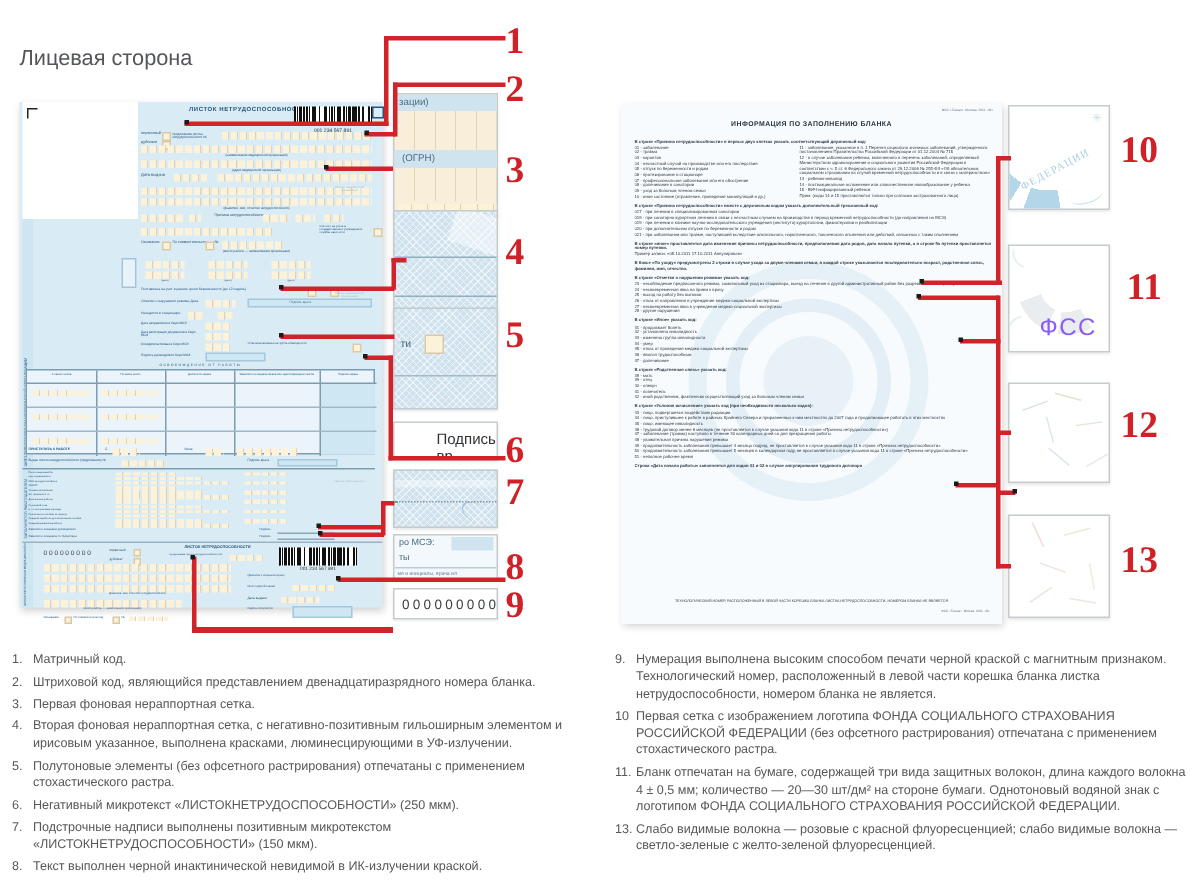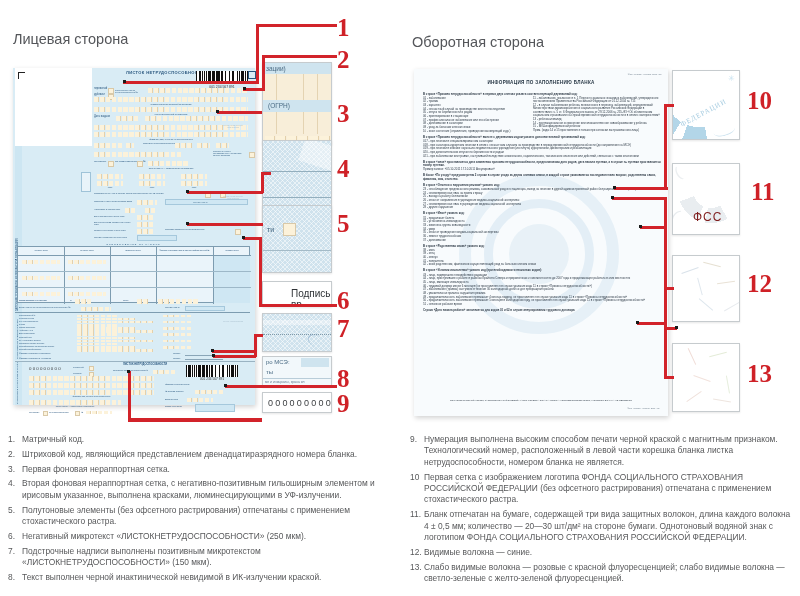--- a/index.html
+++ b/index.html
@@ -27,21 +27,20 @@
   .seal{position:absolute;color:#a9bfcd;font-size:2px;line-height:1.2;text-align:center;}
   .band{position:absolute;background:#cde6f2;overflow:hidden;}
   .vtext{position:absolute;transform:rotate(-90deg);transform-origin:left top;white-space:nowrap;color:#27557d;}
 </style>
 </head>
 <body>
 
 <div id="stage">
 
   <div class="heading" style="left:13px;top:31px;">Лицевая сторона</div>
-  <div class="heading" style="left:412px;top:34px;">Оборотная сторона</div>
 
   <div id="front-form" class="sheet">
       <div class="abs" style="left: 2px; top: 0px; width: 77px; height: 78px; background: rgb(255, 255, 255);"></div>
       <div class="abs" style="left: 5px; top: 4px; width: 7px; height: 1px; background: rgb(34, 34, 34);"></div>
       <div class="abs" style="left: 5px; top: 4px; width: 1px; height: 7px; background: rgb(34, 34, 34);"></div>
       <div class="band" style="left: 2px; top: 78px; width: 7px; height: 167px;">
         <div class="vtext" style="left: 1px; top: 165px; font-size: 2.6px;">ЗАПОЛНЯЕТСЯ ВРАЧОМ МЕДИЦИНСКОЙ ОРГАНИЗАЦИИ</div>
       </div>
       <div class="band" style="left: 2px; top: 245px; width: 7px; height: 47px;">
         <div class="vtext" style="left: 1px; top: 46px; font-size: 2.4px;">ЗАПОЛНЯЕТСЯ РАБОТОДАТЕЛЕМ</div>
@@ -349,21 +348,21 @@
     <div class="abs" style="left:-30px;top:-34px;width:112px;height:112px;border-radius:50%;background:conic-gradient(from 170deg,#b3d6e8 0 30deg,rgba(0,0,0,0) 30deg 42deg,#b3d6e8 42deg 78deg,rgba(0,0,0,0) 78deg 90deg,#b3d6e8 90deg 120deg,rgba(0,0,0,0) 120deg 360deg);-webkit-mask:radial-gradient(circle at 50% 50%,transparent 0 34px,#000 34px 55px,transparent 55px);mask:radial-gradient(circle at 50% 50%,transparent 0 34px,#000 34px 55px,transparent 55px);"></div>
     <span class="abs" style="left:5px;top:38px;font-size:7px;font-family:'Liberation Serif',serif;color:#a8cde1;letter-spacing:1px;transform:rotate(-28deg);">ФЕДЕРАЦИИ</span>
     <span class="abs" style="left:55px;top:3px;font-size:8px;color:#c9e2f0;">✳</span>
     <div class="abs" style="left:40px;top:54px;width:22px;height:10px;border-bottom:1.5px solid #cfe4f0;border-radius:50%;transform:rotate(-15deg);"></div>
   </div>
 
   <div class="dbox" id="box11" style="left:672px;top:163px;width:68px;height:72px;">
     <div class="abs" style="left:-7px;top:-19px;width:90px;height:90px;border-radius:50%;background:conic-gradient(from 150deg,#e9edf0 0 40deg,rgba(0,0,0,0) 40deg 55deg,#e9edf0 55deg 100deg,rgba(0,0,0,0) 100deg 360deg);-webkit-mask:radial-gradient(circle at 50% 50%,transparent 0 18px,#000 18px 33px,transparent 33px);mask:radial-gradient(circle at 50% 50%,transparent 0 18px,#000 18px 33px,transparent 33px);"></div>
     <span class="abs" style="left:2px;top:0px;font-size:15px;color:#eceff1;transform:rotate(-30deg);">(</span>
     <span class="abs" style="left:1px;top:42px;font-size:14px;color:#e8ecef;transform:rotate(40deg);">(</span>
-    <span class="abs" style="left:20px;top:46px;font-size:12px;color:#7f1d1d;letter-spacing:1px;">ФСС</span>
+    <span class="abs" style="left:20px;top:46px;font-size:16px;color:#8b5cf6;letter-spacing:1px;">ФСС</span>
   </div>
 
   <div class="dbox" id="box12" style="left:672px;top:255px;width:68px;height:67px;">
       <div class="abs" style="left: 8px; top: 14px; width: 18px; height: 0.9px; background: rgb(217, 226, 234); transform: rotate(-20deg);"></div>
       <div class="abs" style="left: 30px; top: 8px; width: 18px; height: 0.9px; background: rgb(230, 224, 210); transform: rotate(15deg);"></div>
       <div class="abs" style="left: 18px; top: 30px; width: 18px; height: 0.9px; background: rgb(223, 231, 238); transform: rotate(75deg);"></div>
       <div class="abs" style="left: 44px; top: 26px; width: 18px; height: 0.9px; background: rgb(233, 226, 214); transform: rotate(-8deg);"></div>
       <div class="abs" style="left: 24px; top: 48px; width: 18px; height: 0.9px; background: rgb(221, 230, 237); transform: rotate(40deg);"></div>
       <div class="abs" style="left: 50px; top: 50px; width: 18px; height: 0.9px; background: rgb(231, 234, 238); transform: rotate(-30deg);"></div>
     </div>
@@ -479,21 +478,17 @@
       </div>
       <div class="cap-item">
         <div class="cap-num">10</div>
         <div class="cap-text">Первая сетка с изображением логотипа ФОНДА СОЦИАЛЬНОГО СТРАХОВАНИЯ РОССИЙСКОЙ ФЕДЕРАЦИИ (без офсетного растрирования) отпечатана с применением стохастического растра.</div>
       </div>
       <div class="cap-item">
         <div class="cap-num">11.</div>
         <div class="cap-text">Бланк отпечатан на бумаге, содержащей три вида защитных волокон, длина каждого волокна 4 ± 0,5 мм; количество — 20—30 шт/дм² на стороне бумаги. Однотоновый водяной знак с логотипом ФОНДА СОЦИАЛЬНОГО СТРАХОВАНИЯ РОССИЙСКОЙ ФЕДЕРАЦИИ.</div>
       </div>
       <div class="cap-item">
-        <div class="cap-num">12.</div>
-        <div class="cap-text">Видимые волокна — синие.</div>
-      </div>
-      <div class="cap-item">
         <div class="cap-num">13.</div>
         <div class="cap-text">Слабо видимые волокна — розовые с красной флуоресценцией; слабо видимые волокна — светло-зеленые с желто-зеленой флуоресценцией.</div>
       </div>
     </div>
 </div>
 
 </body></html>

